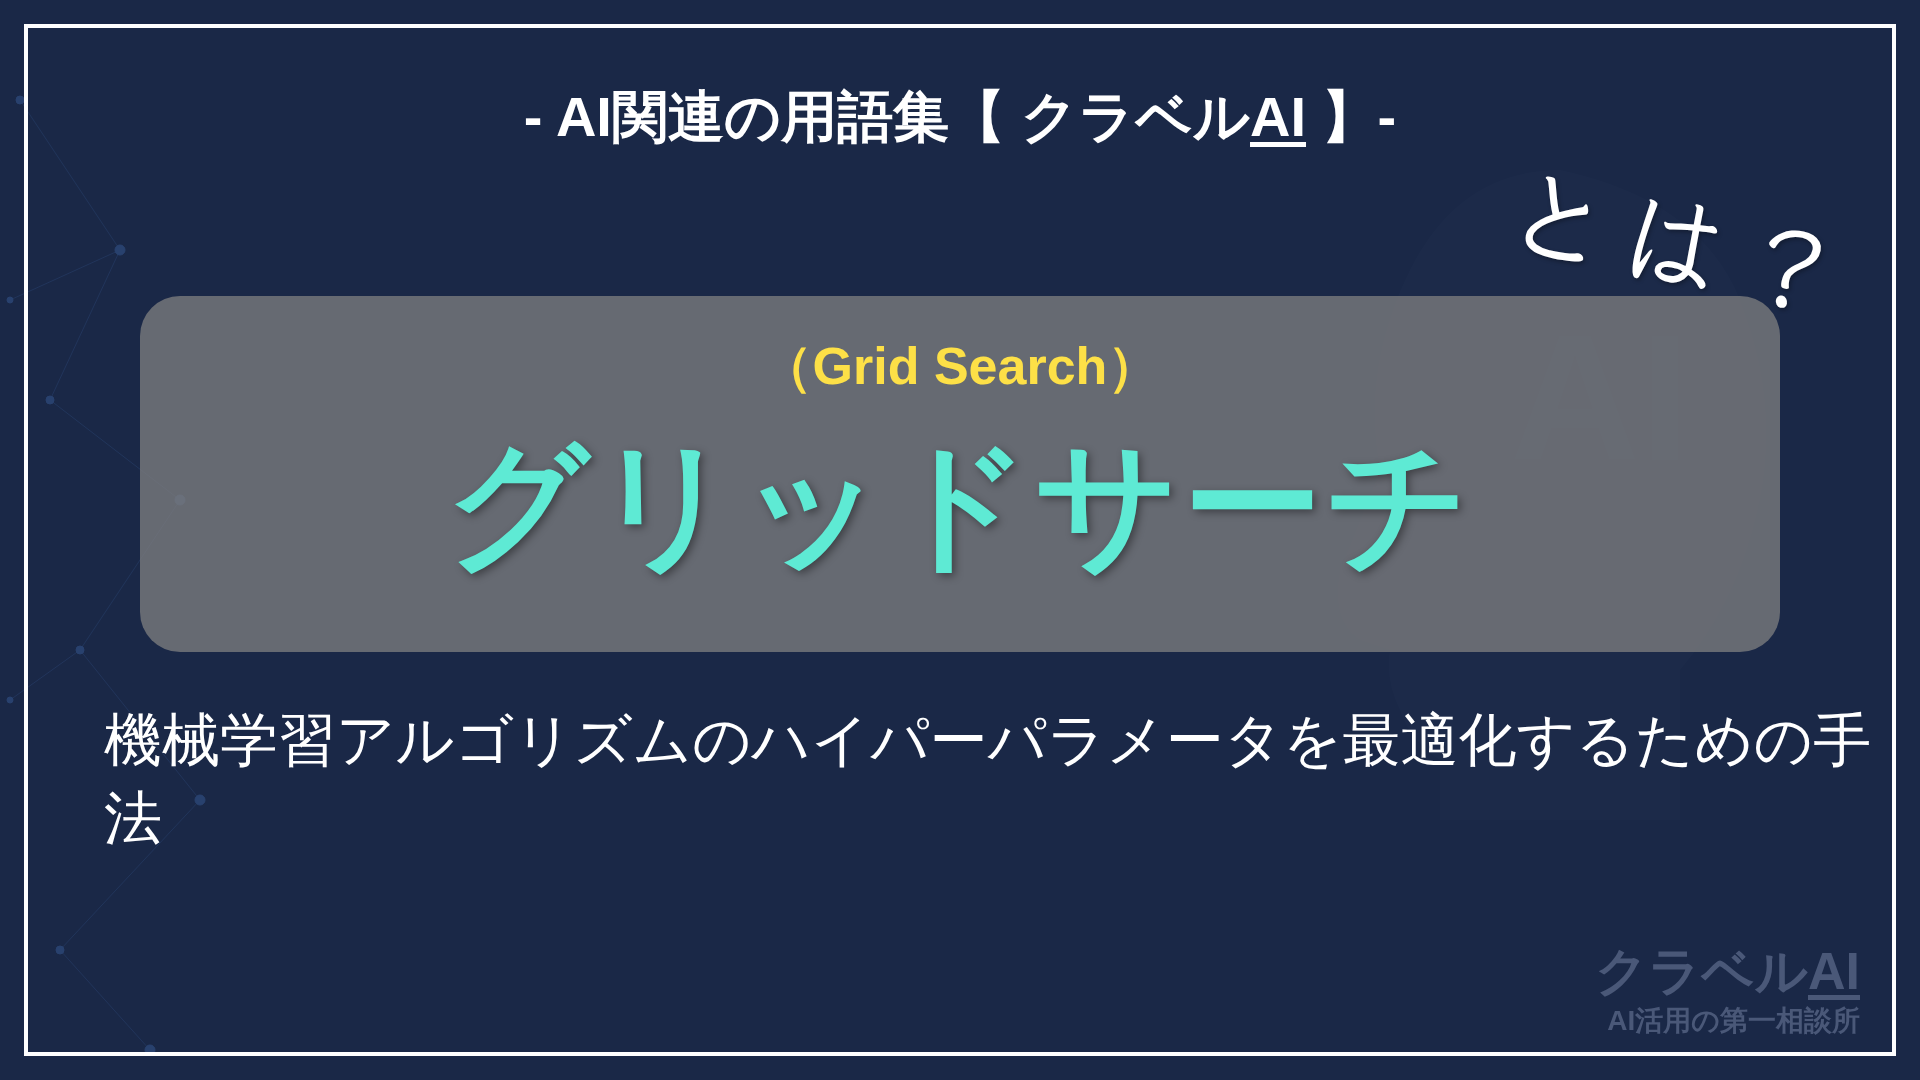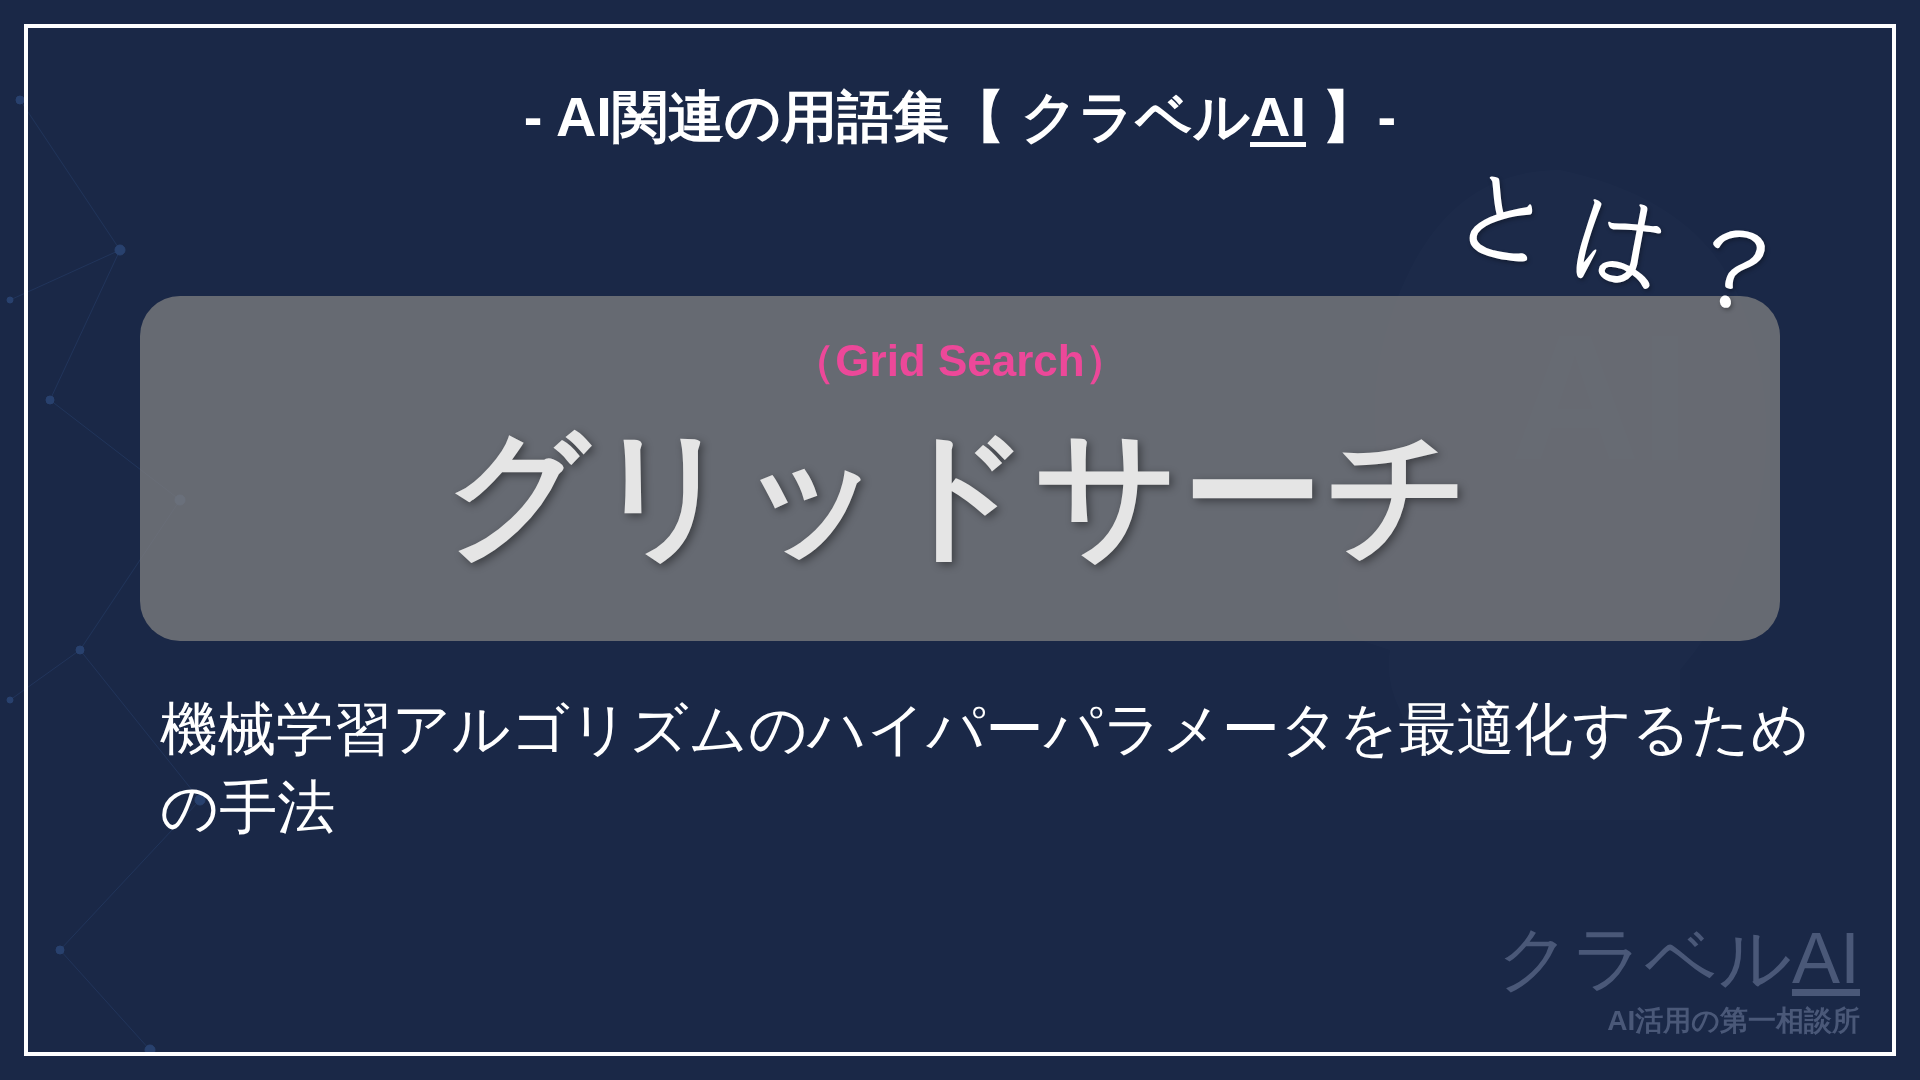--- a/index.html
+++ b/index.html
@@ -38,21 +38,21 @@
       top: 120px;
       width: 600px;
       height: 700px;
       opacity: 0.15;
       pointer-events: none;
     }
     .content {
       position: relative;
       width: 100%;
       height: 100%;
-      padding: 60px 100px;
+      padding: 60px 44px;
       display: flex;
       flex-direction: column;
     }
     .header-text {
       color: #ffffff;
       font-size: 56px;
       font-weight: bold;
       text-align: center;
       margin-top: 20px;
     }
@@ -66,26 +66,26 @@
     }
     .term-box {
       background: rgba(128, 128, 128, 0.75);
       border-radius: 40px;
       padding: 36px 60px 50px 60px;
       text-align: center;
       width: 1640px;
       margin: 0 auto;
     }
     .term-english {
-      color: #ec4899;
-      font-size: 44px;
+      color: #fde047;
+      font-size: 52px;
       font-weight: bold;
     }
     .term-japanese {
-      color: #e5e5e5;
+      color: #5eead4;
       font-size: 140px;
       font-weight: bold;
       margin-top: 10px;
       text-shadow: 3px 3px 8px rgba(0,0,0,0.4);
       letter-spacing: 4px;
     }
     .what-is {
       position: absolute;
       right: 20px;
       top: -140px;
@@ -104,22 +104,22 @@
       margin-left: 60px;
     }
     .branding {
       position: absolute;
       right: 60px;
       bottom: 40px;
       text-align: right;
       color: #4a5878;
     }
     .brand-name {
-      font-size: 72px;
-      font-weight: normal;
+      font-size: 52px;
+      font-weight: bold;
       margin-top: 32px;
     }
     .brand-ai {
       text-decoration: underline;
       text-underline-offset: 6px;
     }
     .brand-tagline {
       font-size: 28px;
       font-weight: bold;
       margin-top: -5px;

